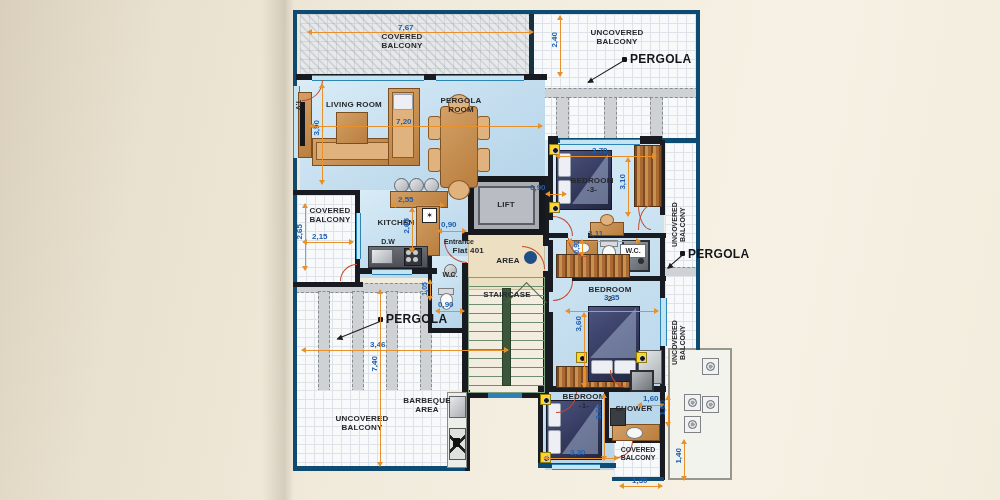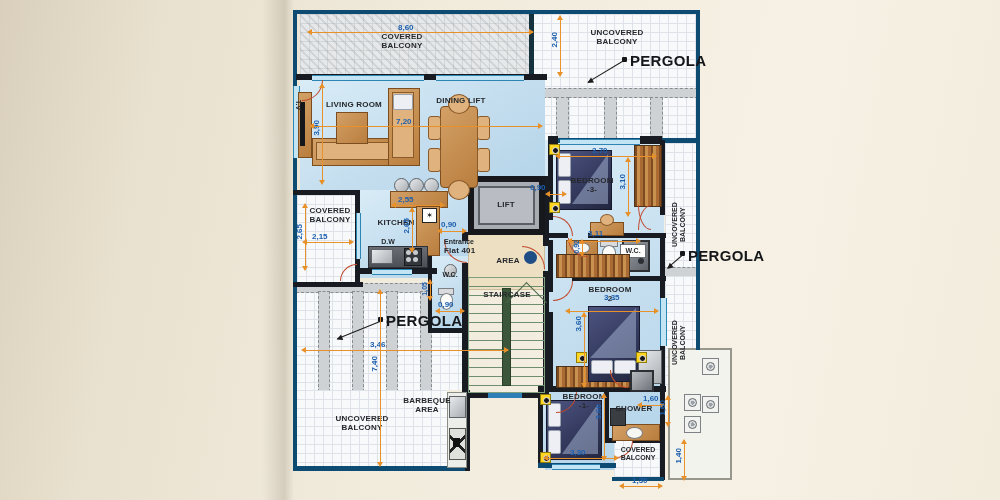--- a/index.html
+++ b/index.html
@@ -38,21 +38,21 @@
   .arc{border:1.2px solid #c24a2e;background:transparent}
   .spot{width:11px;height:11px;background:#ffd51e;border:1px solid #8f7d10;box-sizing:border-box}
   .spot::after{content:"";position:absolute;left:2px;top:2px;width:5px;height:5px;border-radius:50%;background:#15151a;border:1px solid #f2f2f2}
   .unit{background:#f2f3f0;border:1px solid #7e8287;box-sizing:border-box}
   .unit::after{content:"";position:absolute;left:3px;top:3px;width:7px;height:7px;border:1px solid #63676c;border-radius:50%;background:radial-gradient(#9aa0a5 2px,#dcdfe1 2px)}
   .stairs{background:#d9ecd9;border:1px solid #7fa07f}
   .treads{background:repeating-linear-gradient(180deg,transparent 0 8px,#6f8d6f 8px 9px)}
   .stair-bar{background:#3c563c;border:1px solid #284028}
   .leader{height:1px;background:#1c1c1c;transform-origin:0 50%}
   .leader::after{content:"";position:absolute;right:-1px;top:-3px;border:3px solid transparent;border-left:6px solid #1c1c1c;border-right:0}
-  .callout{font-weight:bold;font-size:15px;color:#15161a;letter-spacing:.3px;white-space:nowrap}
+  .callout{font-weight:bold;font-size:12px;color:#15161a;letter-spacing:.3px;white-space:nowrap}
   .bullet{width:5px;height:5px;background:#15161a;border-radius:1px}
   .circle{border-radius:50%}
   .wc-box{background:#fdfdfb;border:1px solid #6a6e73;font-weight:bold;font-size:7px;color:#26282c;text-align:center;line-height:11px}
   .blanket{clip-path:polygon(0 100%,100% 0,100% 100%);background:rgba(160,175,205,.55)}
 </style>
 </head>
 <body>
 <div class="screen">
 
 <div class="abs shadow-band" style="left:262px;top:0;width:32px;height:500px"></div>
@@ -246,29 +246,29 @@
 <div class="abs arc" style="left:616px;top:441px;width:16px;height:16px;border-radius:0 0 100% 0;border-top:0;border-left:0"></div>
 <div class="abs arc" style="left:302px;top:80px;width:20px;height:20px;border-radius:0 0 100% 0;border-top:0;border-left:0"></div>
 <div class="abs arc" style="left:340px;top:264px;width:16px;height:16px;border-radius:100% 0 0 0;border-right:0;border-bottom:0"></div>
 <div class="abs" style="left:524px;top:251px;width:13px;height:13px;background:#1f4d86;border-radius:50%"></div>
 
 <div class="abs room-label" style="left:352px;top:32px;width:100px">COVERED
 BALCONY</div>
 <div class="abs room-label" style="left:572px;top:28px;width:90px">UNCOVERED
 BALCONY</div>
 <div class="abs room-label" style="left:324px;top:100px;width:60px">LIVING ROOM</div>
-<div class="abs room-label" style="left:430px;top:96px;width:62px">DINING LIFT</div>
+<div class="abs room-label" style="left:430px;top:96px;width:62px">PERGOLA ROOM</div>
 <div class="abs small-label vdown" style="left:294px;top:100px">T.V</div>
 <div class="abs room-label" style="left:374px;top:218px;width:44px">KITCHEN</div>
 <div class="abs small-label" style="left:378px;top:238px;width:20px">D.W</div>
 <div class="abs room-label" style="left:302px;top:206px;width:56px">COVERED
 BALCONY</div>
 <div class="abs room-label" style="left:486px;top:200px;width:40px">LIFT</div>
 <div class="abs small-label" style="left:444px;top:238px;width:40px;text-align:left">Entrance</div>
-<div class="abs room-label" style="left:444px;top:246px;width:40px;text-align:left">Flat 401</div>
+<div class="abs room-label" style="left:444px;top:246px;width:40px;text-align:right">Flat 401</div>
 <div class="abs room-label" style="left:486px;top:256px;width:44px">AREA</div>
 <div class="abs small-label" style="left:436px;top:271px;width:28px">W.C.</div>
 <div class="abs room-label" style="left:478px;top:290px;width:58px">STAIRCASE</div>
 <div class="abs room-label" style="left:566px;top:176px;width:52px">BEDROOM
 -3-</div>
 <div class="abs room-label" style="left:584px;top:285px;width:52px">BEDROOM
 -2-</div>
 <div class="abs room-label" style="left:558px;top:392px;width:52px">BEDROOM
 -1-</div>
 <div class="abs room-label" style="left:612px;top:404px;width:44px">SHOWER</div>
@@ -289,21 +289,21 @@
 
 <div class="abs bullet" style="left:680px;top:251px"></div>
 <div class="abs callout" style="left:688px;top:247px">PERGOLA</div>
 <div class="abs leader" style="left:682px;top:255px;width:19px;transform:rotate(139deg)"></div>
 
 <div class="abs bullet" style="left:378px;top:317px"></div>
 <div class="abs callout" style="left:386px;top:312px">PERGOLA</div>
 <div class="abs leader" style="left:380px;top:321px;width:46px;transform:rotate(158deg)"></div>
 
 <div class="abs dl dl-h" style="left:308px;top:32px;width:225px"></div>
-<div class="abs dim" style="left:398px;top:24px">8,60</div>
+<div class="abs dim" style="left:398px;top:24px">7,67</div>
 <div class="abs dl dl-v" style="left:560px;top:16px;height:60px"></div>
 <div class="abs dim vtext" style="left:551px;top:32px">2,40</div>
 
 <div class="abs dl dl-v" style="left:322px;top:84px;height:100px"></div>
 <div class="abs dim vtext" style="left:313px;top:120px">3,90</div>
 <div class="abs dl dl-h" style="left:310px;top:126px;width:232px"></div>
 <div class="abs dim" style="left:396px;top:118px">7,20</div>
 
 <div class="abs dl dl-h" style="left:392px;top:205px;width:52px"></div>
 <div class="abs dim" style="left:398px;top:196px">2,55</div>

